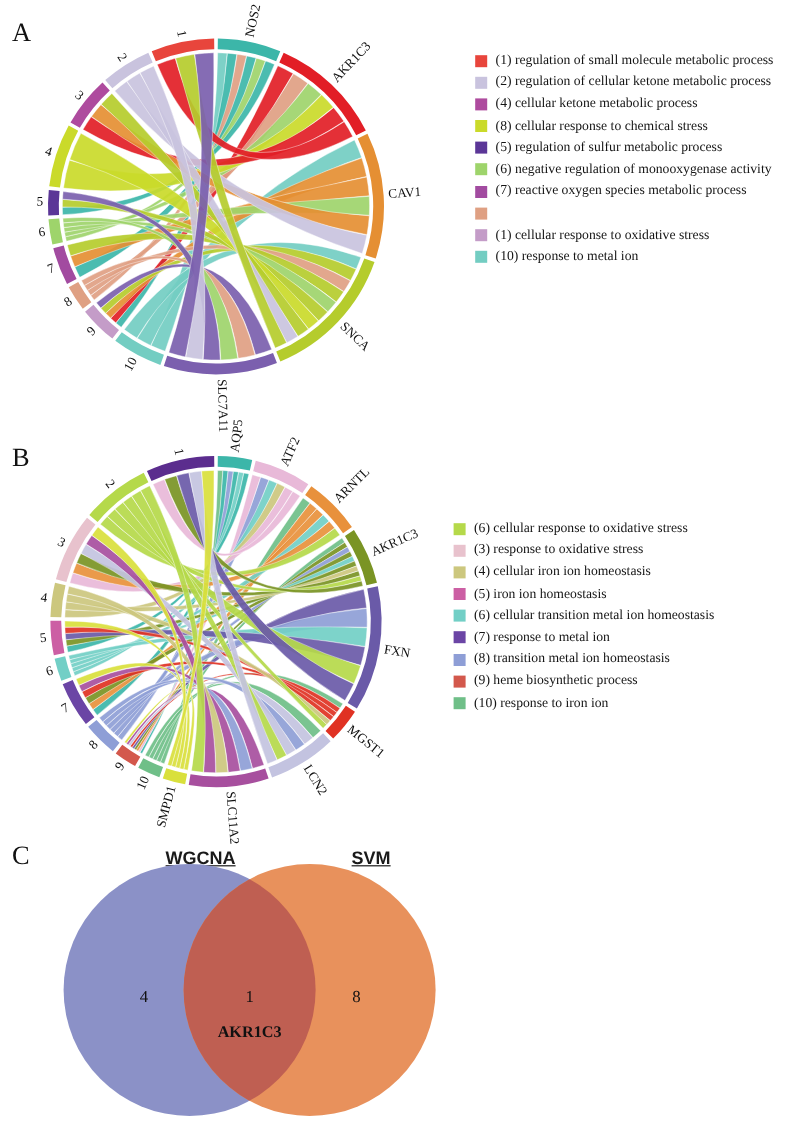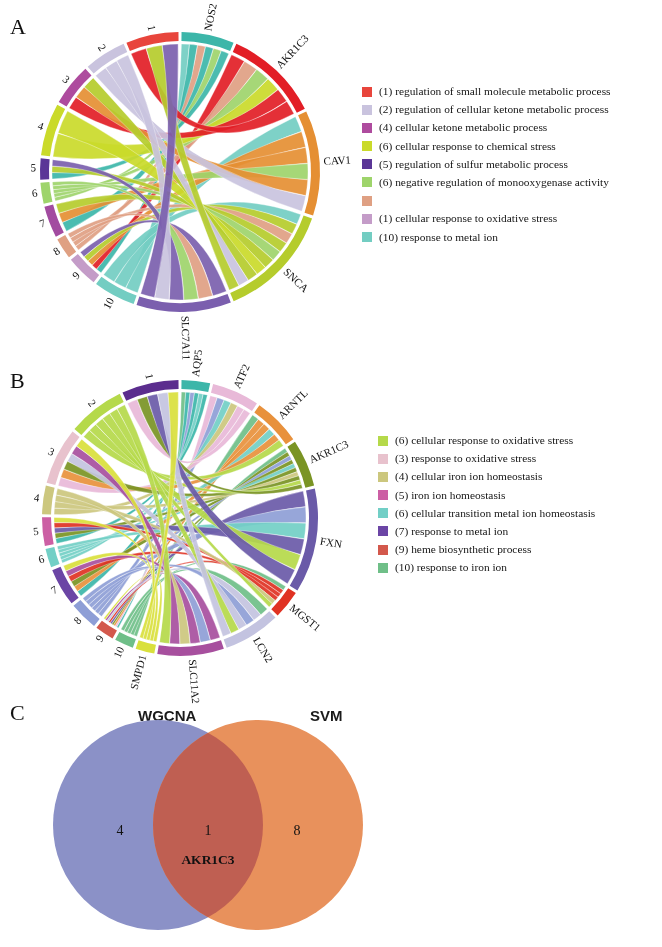--- a/index.html
+++ b/index.html
@@ -10,21 +10,21 @@
   .legend{position:absolute;}
   .legend-row{display:flex;align-items:center;margin-bottom:3.2px;height:15px;}
   .sw{width:10px;height:10px;flex:0 0 10px;margin-right:7px;}
   .legend-text{font-family:"Liberation Serif",serif;font-size:11.4px;
        color:#141414;white-space:nowrap;line-height:13px;}
   .chord-wrap{position:absolute;}
   svg{display:block;overflow:visible;}
   .sector-label{font-family:"Liberation Serif",serif;font-size:11px;fill:#101010;}
   .num-label{font-family:"Liberation Serif",serif;font-size:11px;fill:#101010;}
   .venn-title{position:absolute;font-family:"Liberation Sans",sans-serif;
-       font-size:15px;font-weight:bold;}
+       font-size:15px;font-weight:bold;text-decoration:underline;}
   .venn-num{font-family:"Liberation Serif",serif;font-size:14px;fill:#111;}
   .venn-gene{font-family:"Liberation Serif",serif;font-size:13.5px;
        font-weight:bold;fill:#111;}
 </style>
 </head>
 <body>
 
 <div class="panel-letter" style="left:10px;top:14px;">A</div>
 
 <div class="chord-wrap" style="left:8px;top:4px;width:345px;height:330px;">
@@ -95,44 +95,48 @@
         <text x="29.681818860306976" y="189.94391298491507" text-anchor="end" dominant-baseline="middle" transform="rotate(351.2346433971947,29.681818860306976,189.94391298491507)" class="num-label">6</text>
         <text x="28.033782387133783" y="164.88099595305607" text-anchor="end" dominant-baseline="middle" transform="rotate(361.24110933521797,28.033782387133783,164.88099595305607)" class="num-label">5</text>
         <text x="34.898780639367345" y="123.96301951963909" text-anchor="end" dominant-baseline="middle" transform="rotate(377.8070443647928,34.898780639367345,123.96301951963909)" class="num-label">4</text>
         <text x="59.690277414761084" y="77.87494126034272" text-anchor="end" dominant-baseline="middle" transform="rotate(398.7459587887354,59.690277414761084,77.87494126034272)" class="num-label">3</text>
         <text x="94.62543000883966" y="46.55381472156884" text-anchor="end" dominant-baseline="middle" transform="rotate(417.4983835154941,94.62543000883966,46.55381472156884)" class="num-label">2</text>
         <text x="143.13661081461316" y="26.92234491340278" text-anchor="end" dominant-baseline="middle" transform="rotate(438.4372979394367,143.13661081461316,26.92234491340278)" class="num-label">1</text>
       </g>
     </svg>
 </div>
 
-<div class="legend" style="left:362px;top:43px;margin-top:41px;">
+<div class="legend" style="left:396px;top:43px;">
   <div class="legend-row">
       <span class="sw" style="background: rgb(232, 69, 60);"></span>
       <span class="legend-text">(1) regulation of small molecule metabolic process</span>
     </div>
   <div class="legend-row">
       <span class="sw" style="background: rgb(201, 195, 222);"></span>
       <span class="legend-text">(2) regulation of cellular ketone metabolic process</span>
     </div>
   <div class="legend-row">
       <span class="sw" style="background: rgb(174, 75, 158);"></span>
       <span class="legend-text">(4) cellular ketone metabolic process</span>
     </div>
   <div class="legend-row">
       <span class="sw" style="background: rgb(202, 218, 42);"></span>
-      <span class="legend-text">(6) cellular response to chemical stress</span>
+      <span class="legend-text">(8) cellular response to chemical stress</span>
     </div>
   <div class="legend-row">
       <span class="sw" style="background: rgb(91, 54, 151);"></span>
       <span class="legend-text">(5) regulation of sulfur metabolic process</span>
     </div>
   <div class="legend-row">
       <span class="sw" style="background: rgb(158, 212, 107);"></span>
       <span class="legend-text">(6) negative regulation of monooxygenase activity</span>
+    </div>
+  <div class="legend-row">
+      <span class="sw" style="background: rgb(162, 75, 160);"></span>
+      <span class="legend-text">(7) reactive oxygen species metabolic process</span>
     </div>
   <div class="legend-row">
       <span class="sw" style="background: rgb(223, 160, 131);"></span>
     </div>
   <div class="legend-row">
       <span class="sw" style="background: rgb(196, 156, 200);"></span>
       <span class="legend-text">(1) cellular response to oxidative stress</span>
     </div>
   <div class="legend-row">
       <span class="sw" style="background: rgb(115, 205, 194);"></span>
@@ -267,33 +271,37 @@
     </div>
   <div class="legend-row">
       <span class="sw" style="background: rgb(114, 207, 198);"></span>
       <span class="legend-text">(6) cellular transition metal ion homeostasis</span>
     </div>
   <div class="legend-row">
       <span class="sw" style="background: rgb(107, 69, 165);"></span>
       <span class="legend-text">(7) response to metal ion</span>
     </div>
   <div class="legend-row">
+      <span class="sw" style="background: rgb(142, 158, 214);"></span>
+      <span class="legend-text">(8) transition metal ion homeostasis</span>
+    </div>
+  <div class="legend-row">
       <span class="sw" style="background: rgb(211, 88, 76);"></span>
       <span class="legend-text">(9) heme biosynthetic process</span>
     </div>
   <div class="legend-row">
       <span class="sw" style="background: rgb(111, 191, 136);"></span>
       <span class="legend-text">(10) response to iron ion</span>
     </div>
 </div>
 
 <div class="panel-letter" style="left:10px;top:700px;">C</div>
 
 <div class="venn-title" style="left:138px;top:707px;">WGCNA</div>
-<div class="venn-title" style="left:310px;top:707px;">SVM</div>
+<div class="venn-title" style="left:293px;top:707px;">SVM</div>
 
 <div class="chord-wrap" style="left:0px;top:690px;width:420px;height:257px;">
   <svg id="svgC" width="420" height="257" viewBox="0 0 420 257">
       <defs>
         <clipPath id="clipL">
           <circle cx="158" cy="135" r="105"></circle>
         </clipPath>
       </defs>
       <circle cx="158" cy="135" r="105" fill="#8b91c7"></circle>
       <circle cx="258" cy="135" r="105" fill="#e8915c"></circle>

